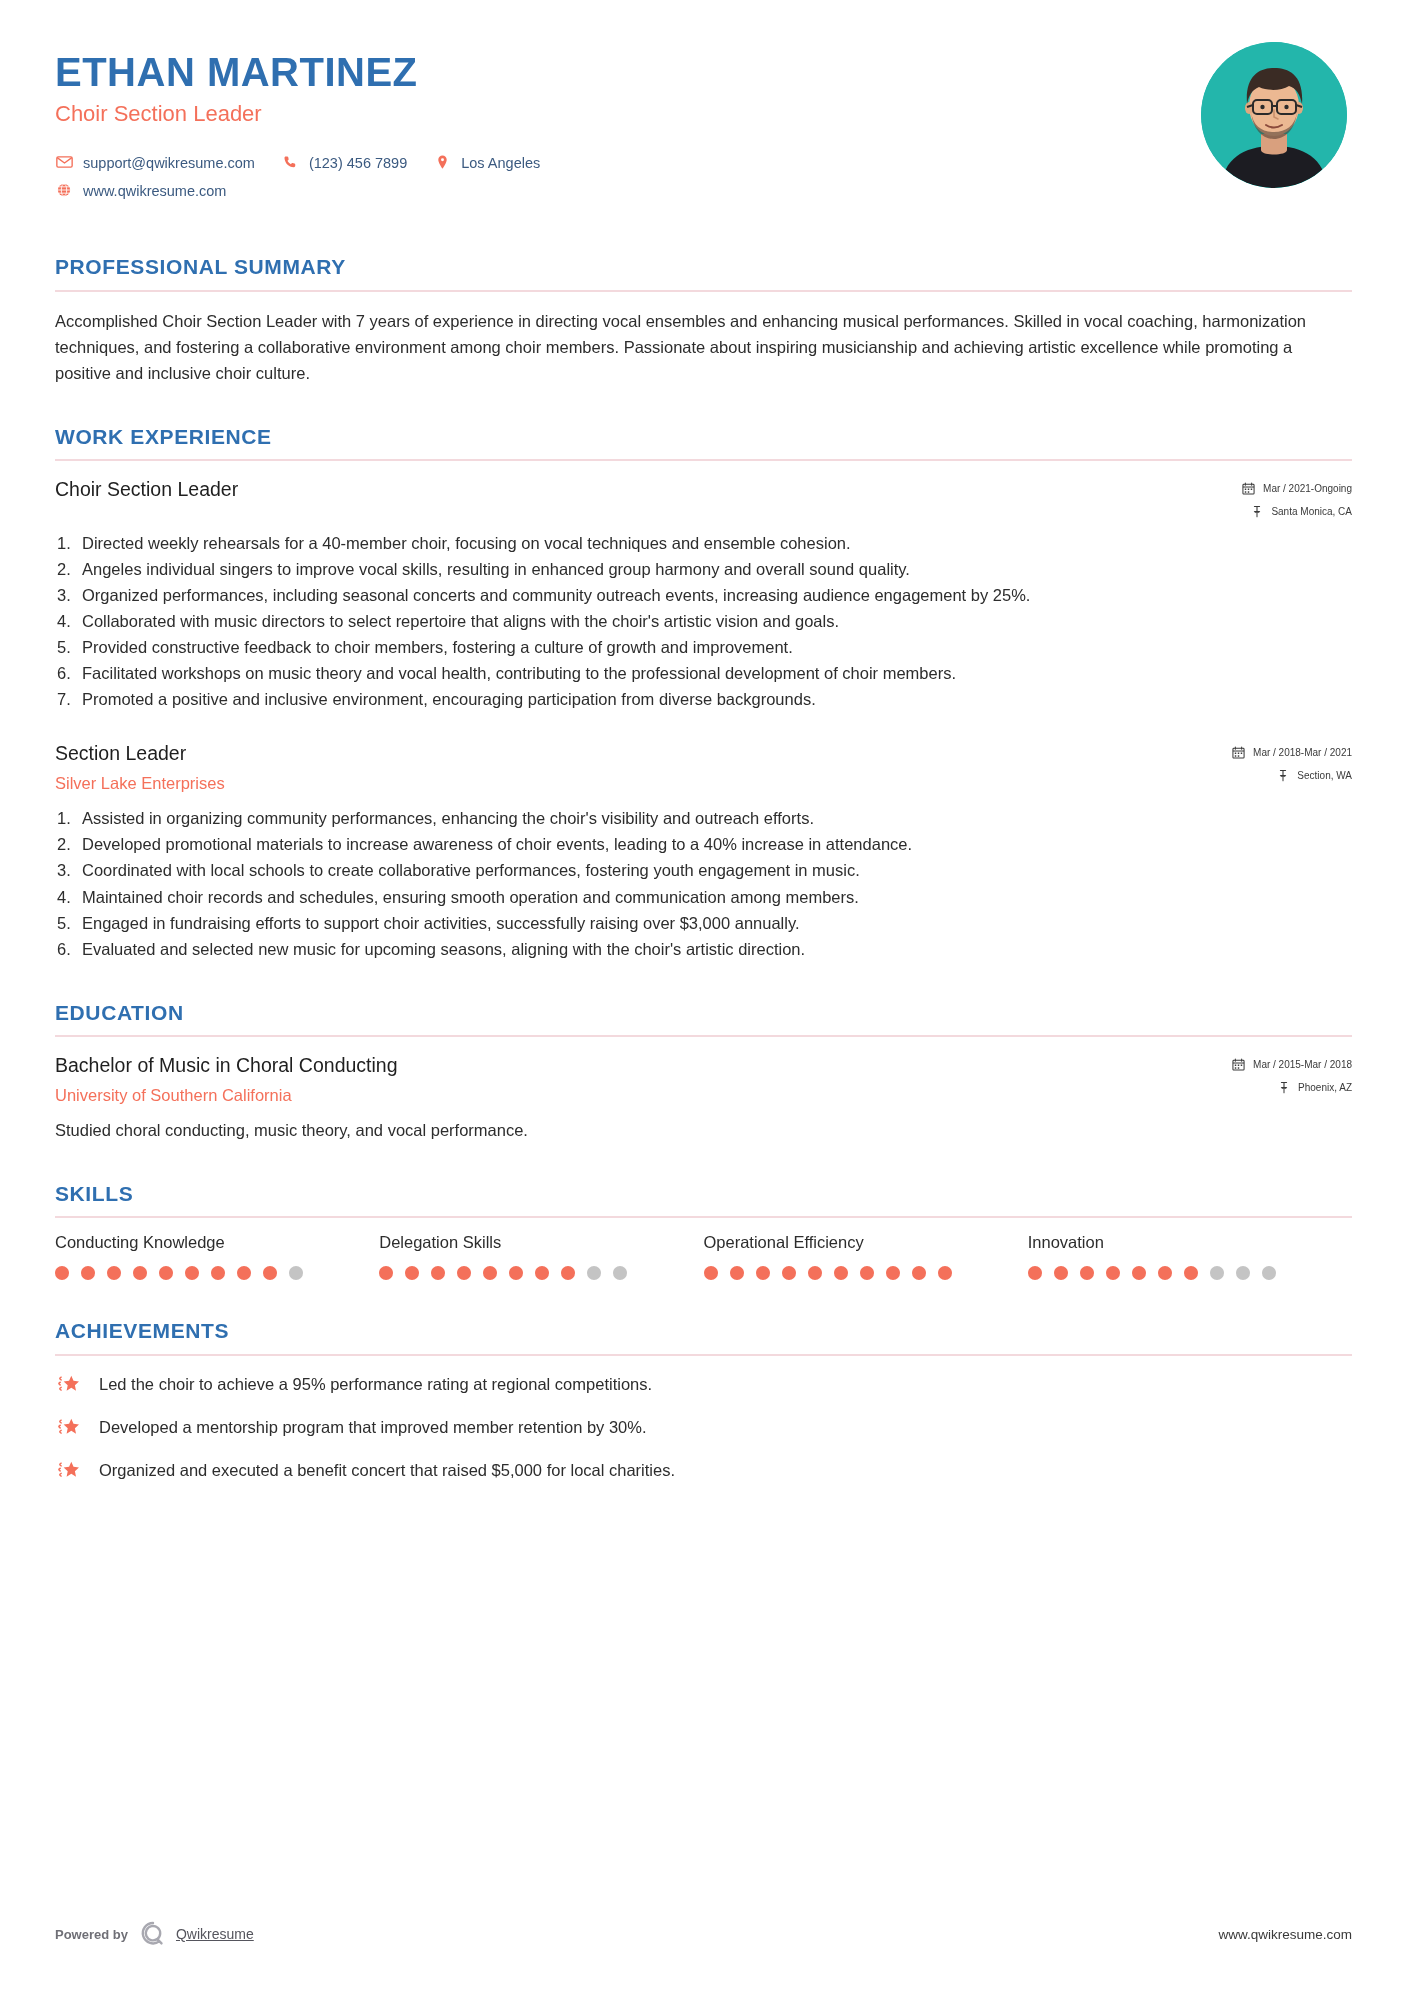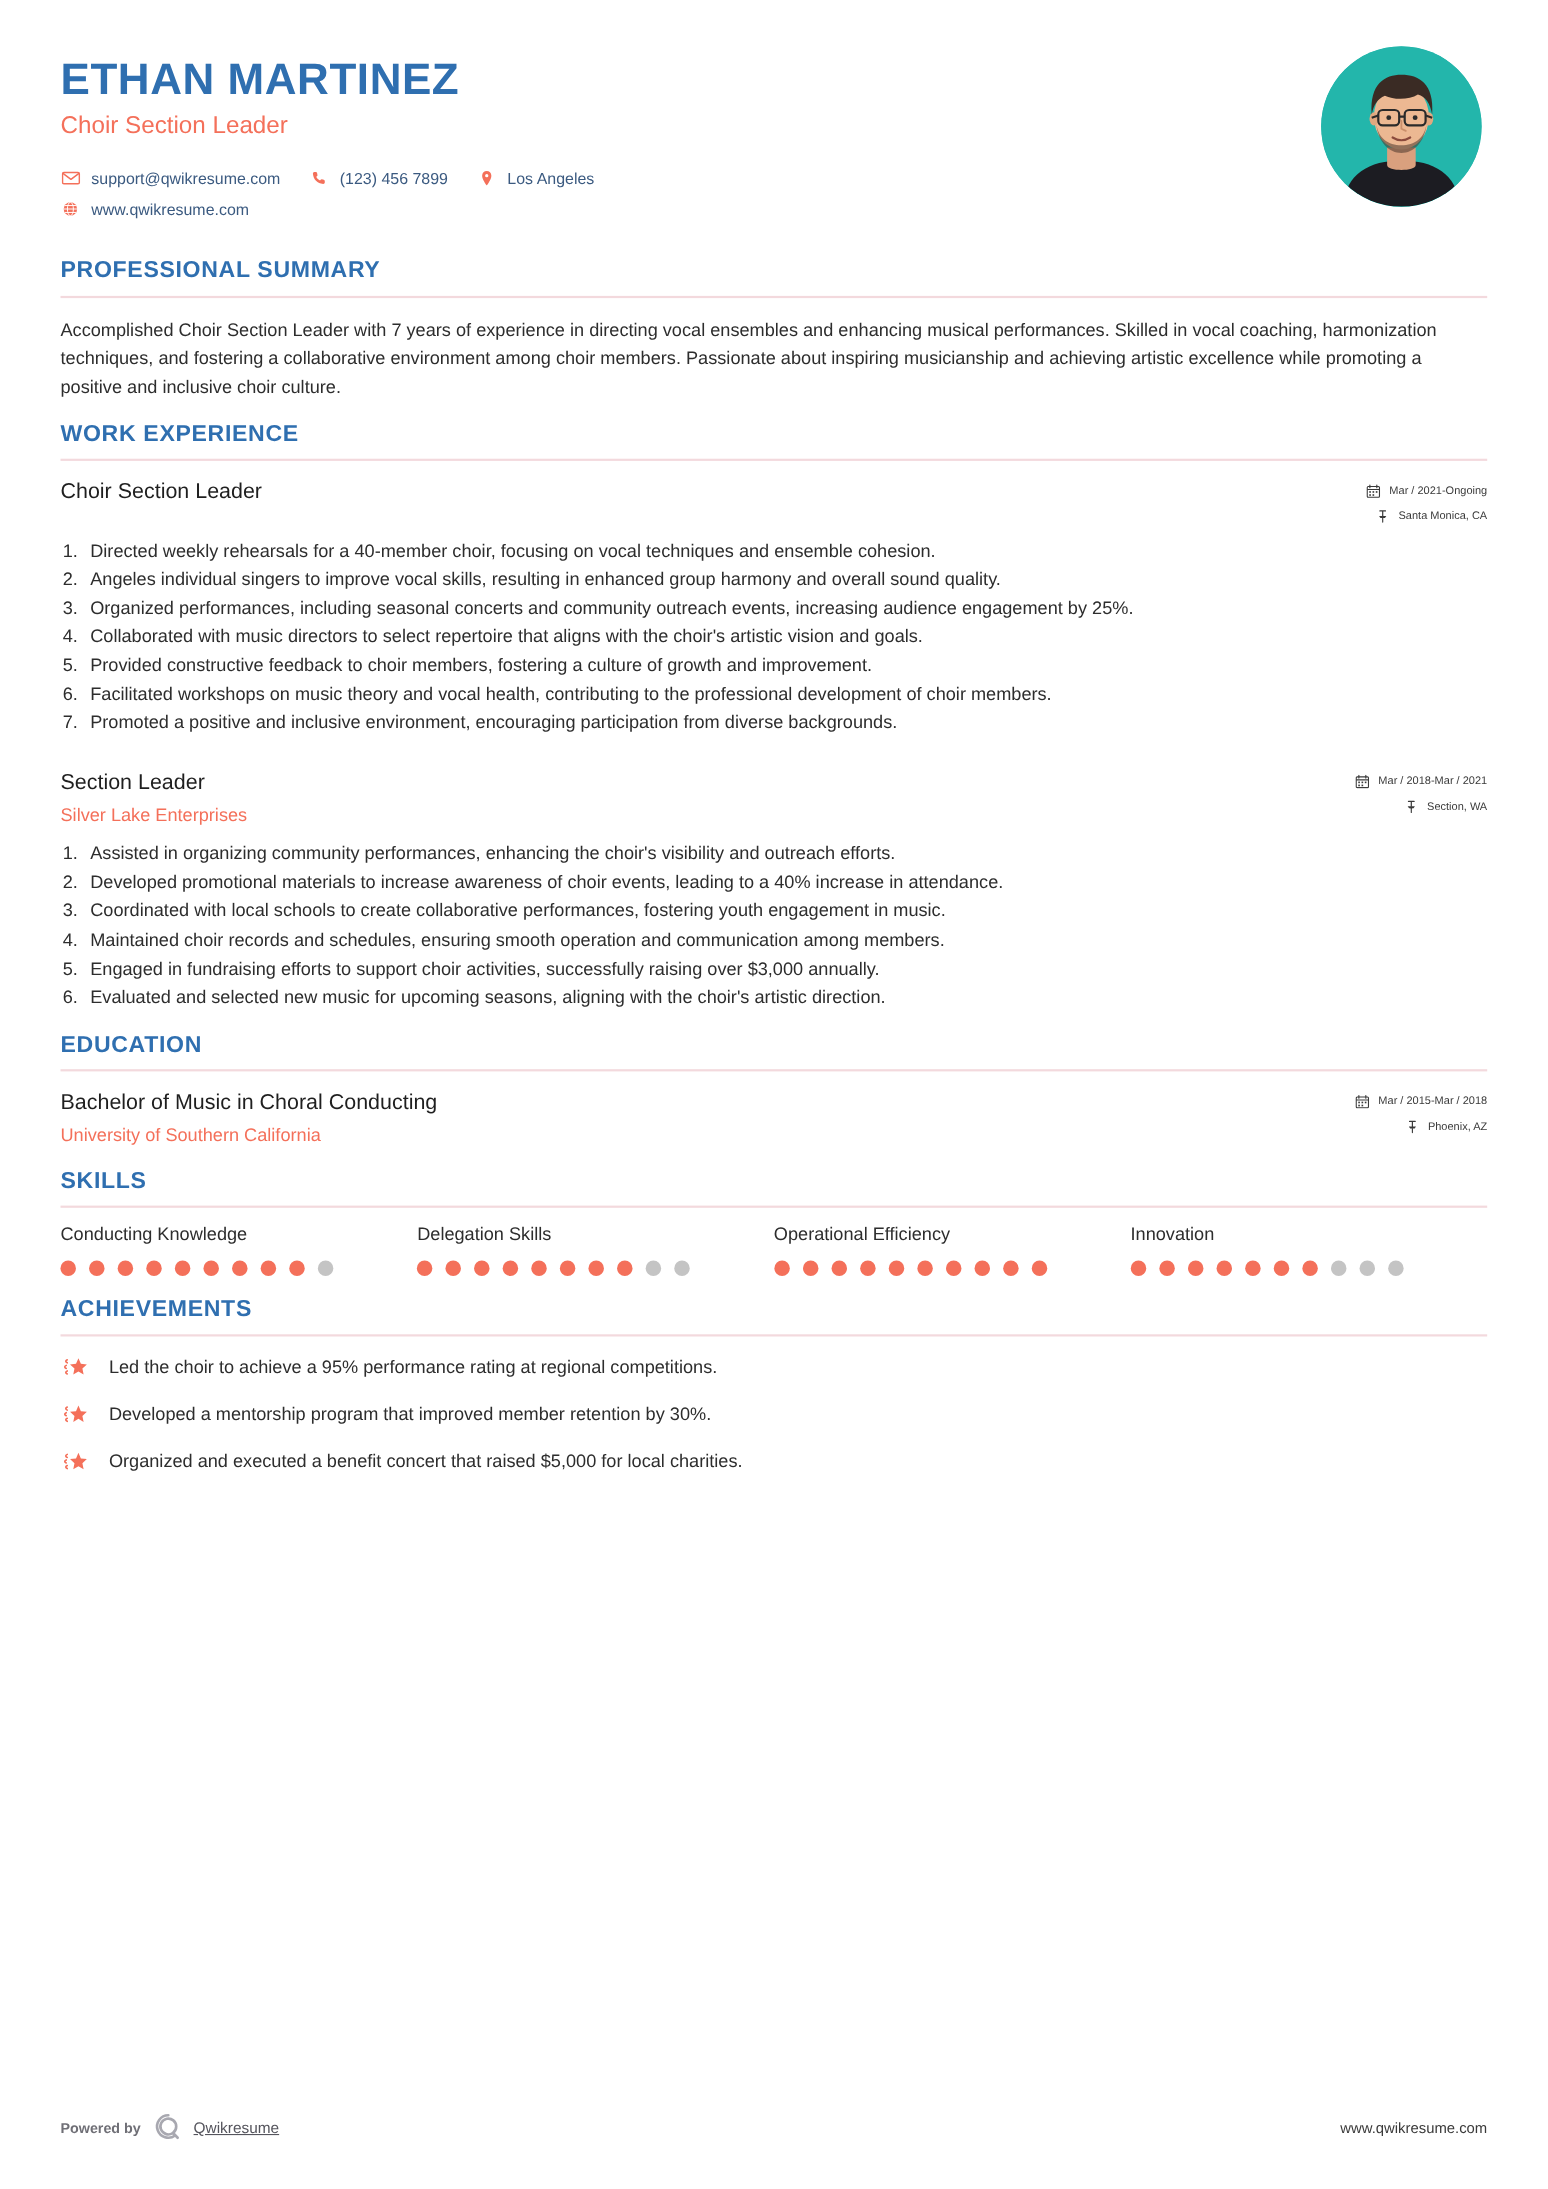--- a/index.html
+++ b/index.html
@@ -95,21 +95,21 @@
     width: 146px;
     height: 146px;
     border-radius: 50%;
     overflow: hidden;
     position: relative;
     background: #23b6ab;
   }
   .avatar svg { display: block; width: 146px; height: 146px; }
 
   
-  .section { margin-top: 17px; }
+  .section { margin-top: 38px; }
 
   .section-title {
     font-size: 21px;
     font-weight: bold;
     color: #2f6fb0;
     letter-spacing: 0.6px;
     text-transform: uppercase;
     line-height: 1.2;
   }
 
@@ -526,20 +526,21 @@
                 <svg viewBox="0 0 14 14" width="12" height="13">
                   <path d="M4 1.2 H10 M7 1.2 V6.4" stroke="#3a3a3a" stroke-width="1.3" stroke-linecap="round"></path>
                   <path d="M3.2 6.4 H10.8 L9.4 8.6 H4.6 Z" fill="#3a3a3a"></path>
                   <path d="M7 8.6 V13" stroke="#3a3a3a" stroke-width="1.2" stroke-linecap="round"></path>
                 </svg>
               </span>
               <span>Phoenix, AZ</span>
             </div>
           </div>
         </div>
+        <div class="entry-desc">Studied choral conducting, music theory, and vocal performance.</div>
       </div>
     </div>
   </div>
 
   <div class="section">
     <div class="section-title">SKILLS</div>
     <div class="section-rule"></div>
     <div class="skills-grid">
 
       <div class="skill-col">

